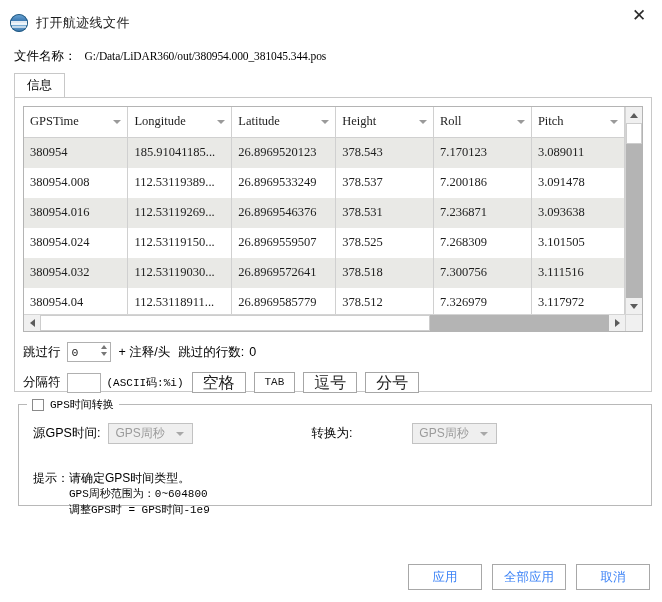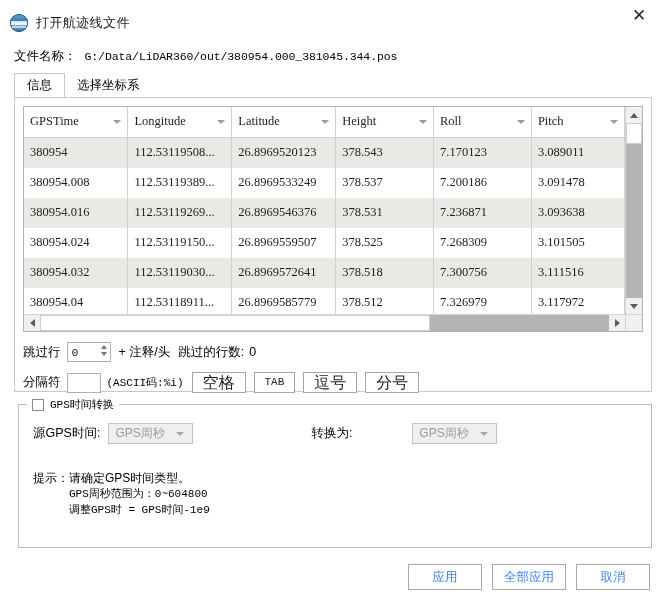--- a/index.html
+++ b/index.html
@@ -83,21 +83,21 @@
     align-items: baseline;
     padding: 10px 0 8px 14px;
     font-size: 12.5px;
   }
   .filename-label {
     font-family: "Liberation Sans", sans-serif;
     margin-right: 8px;
     white-space: nowrap;
   }
   .filename-value {
-    font-family: Liberation Mono, monospace;
+    font-family: Liberation Serif, serif;
     font-size: 11.5px;
     letter-spacing: -0.1px;
   }
 
   
   .tabs {
     display: flex;
     align-items: flex-end;
     padding-left: 14px;
     height: 24px;
@@ -385,21 +385,21 @@
     color: #1d1d1d;
     font-family: Liberation Serif, serif;
   }
   .mini-btn.mono { font-family: "Liberation Mono", monospace; font-size: 11px; }
 
   
   .groupbox {
     margin: 12px 10px 0 18px;
     border: 1px solid #b8b8b8;
     position: relative;
-    height: 144px;
+    height: 102px;
     box-sizing: border-box;
     padding: 14px 14px 10px 14px;
   }
   .groupbox-title {
     position: absolute;
     top: -8px;
     left: 8px;
     background: #ffffff;
     padding: 0 5px;
     display: flex;
@@ -495,21 +495,20 @@
   <div class="close-btn">✕</div>
 </div>
 
 <div class="filename-row">
   <span class="filename-label">文件名称：</span>
   <span class="filename-value">G:/Data/LiDAR360/out/380954.000_381045.344.pos</span>
 </div>
 
 <div class="tabs">
   <div class="tab active">信息</div>
-  <div class="tab inactive">选择坐标系</div>
 </div>
 
 <div class="panel">
 
   <div class="table-wrap">
     <div class="table-body-area">
       <div class="table-scroll-x">
         <table class="grid">
           <colgroup>
             <col style="width:17.3%">
@@ -525,21 +524,21 @@
               <th><span>Longitude</span><span class="arrow"></span></th>
               <th><span>Latitude</span><span class="arrow"></span></th>
               <th><span>Height</span><span class="arrow"></span></th>
               <th><span>Roll</span><span class="arrow"></span></th>
               <th><span>Pitch</span><span class="arrow"></span></th>
             </tr>
           </thead>
           <tbody>
             <tr>
               <td>380954</td>
-              <td>112.53119508...</td>
+              <td>185.91041185...</td>
               <td>26.8969520123</td>
               <td>378.543</td>
               <td>7.170123</td>
               <td>3.089011</td>
             </tr>
             <tr>
               <td>380954.008</td>
               <td>112.53119389...</td>
               <td>26.8969533249</td>
               <td>378.537</td>

